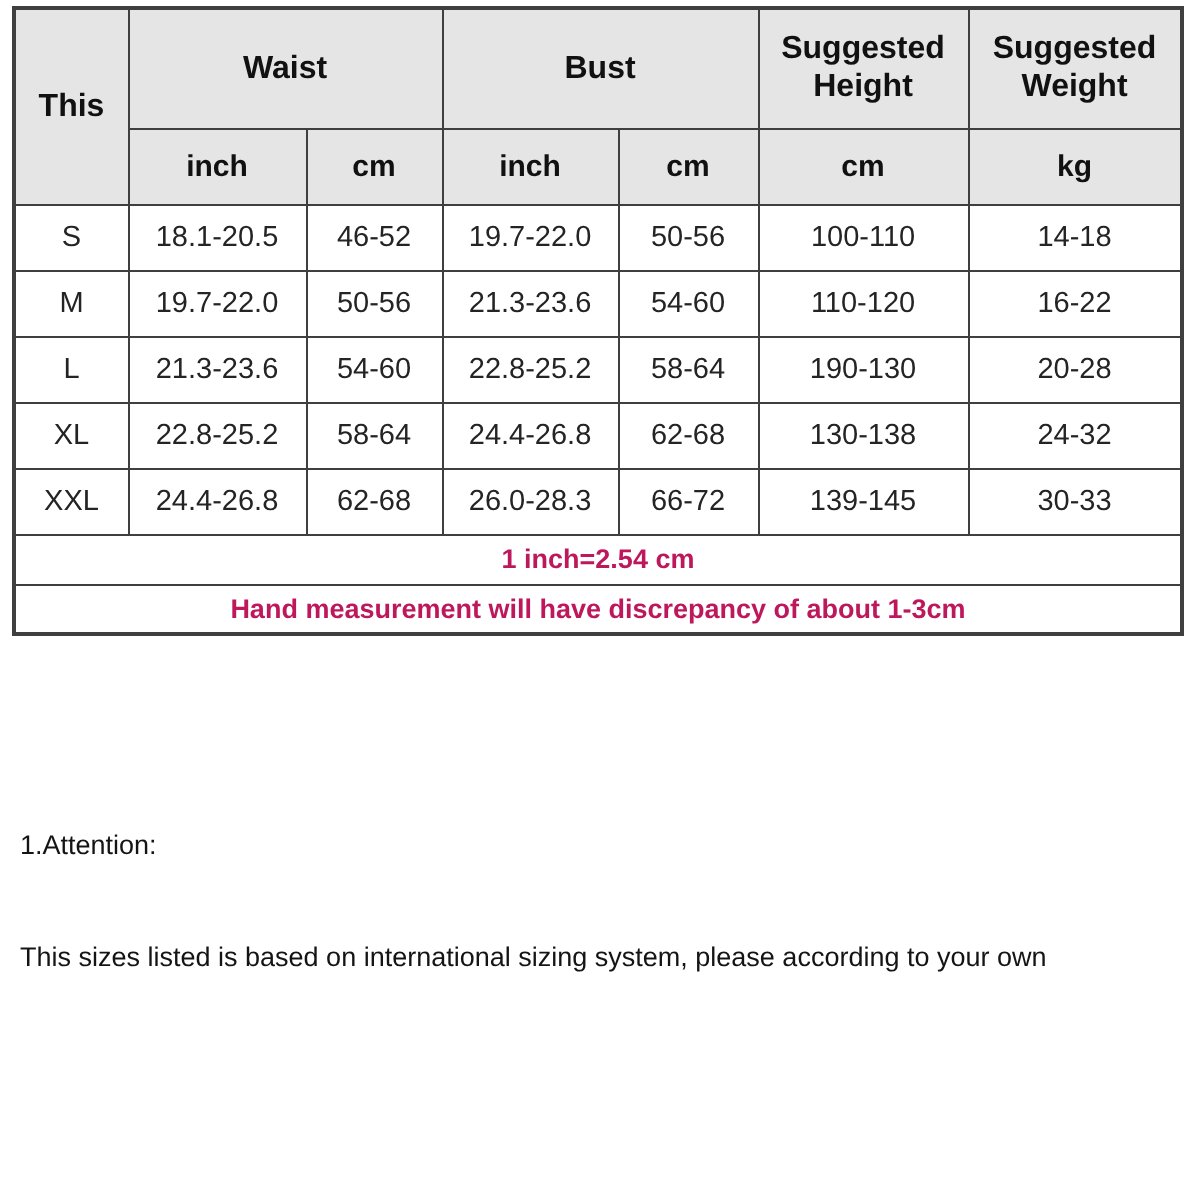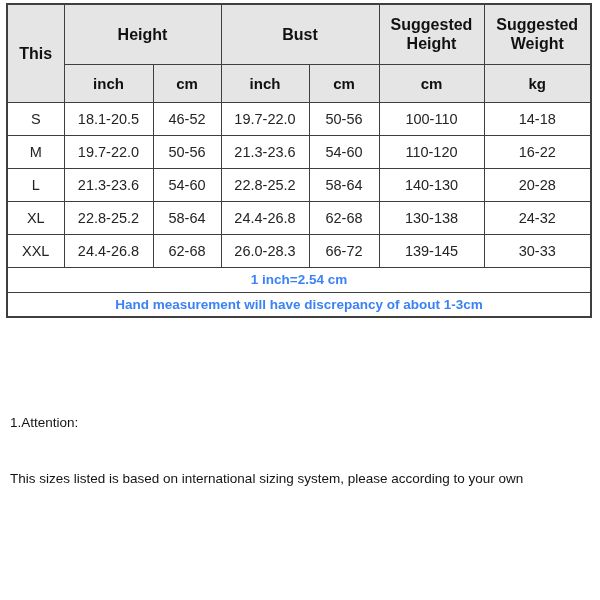--- a/index.html
+++ b/index.html
@@ -19,21 +19,21 @@
   th.hdr{
     background:var(--header-bg,#e5e5e5);
     font-weight:bold;font-size:16px;color:#111;line-height:19px;
   }
   th.sub{font-size:15px;}
   tr.h1{height:60px;}
   tr.h2{height:38px;padding-left:48px;}
   tr.data{height:33px;}
   tr.foot{height:25px;}
   td.cell{font-size:14.5px;color:#242424;background:#fff;}
-  td.footnote{font-weight:bold;font-size:13.5px;color:#3b82f6;background:#fff;}
+  td.footnote{font-weight:bold;font-size:13.5px;color:#be185d;background:#fff;}
   .notes{
     margin:22px 0 0 10px;
     font-size:13.5px;line-height:18.5px;color:#141414;
     white-space:pre;
   }
   .note-block{margin:0 16px 13px 0;}
   .note-line{white-space:pre;}
 </style>
 </head>
 <body>
@@ -46,21 +46,21 @@
         <col style="width:89px">
         <col style="width:68px">
       <col style="width:88px">
         <col style="width:70px">
         <col style="width:105px">
       <col style="width:107px">
     </colgroup>
     <tbody>
       <tr class="h1">
         <th class="hdr" rowspan="2">This</th>
-        <th class="hdr" colspan="2">Height</th>
+        <th class="hdr" colspan="2">Waist</th>
         <th class="hdr" colspan="2">Bust</th>
         <th class="hdr">Suggested Height</th>
         <th class="hdr">Suggested Weight</th>
       </tr>
       <tr class="h2">
         <th class="hdr sub">inch</th>
         <th class="hdr sub">cm</th>
         <th class="hdr sub">inch</th>
         <th class="hdr sub">cm</th>
         <th class="hdr sub">cm</th>
@@ -84,21 +84,21 @@
         <td class="cell">54-60</td>
         <td class="cell">110-120</td>
         <td class="cell">16-22</td>
       </tr>
       <tr class="data">
         <td class="cell">L</td>
         <td class="cell">21.3-23.6</td>
         <td class="cell">54-60</td>
         <td class="cell">22.8-25.2</td>
         <td class="cell">58-64</td>
-        <td class="cell">140-130</td>
+        <td class="cell">190-130</td>
         <td class="cell">20-28</td>
       </tr>
       <tr class="data">
         <td class="cell">XL</td>
         <td class="cell">22.8-25.2</td>
         <td class="cell">58-64</td>
         <td class="cell">24.4-26.8</td>
         <td class="cell">62-68</td>
         <td class="cell">130-138</td>
         <td class="cell">24-32</td>

